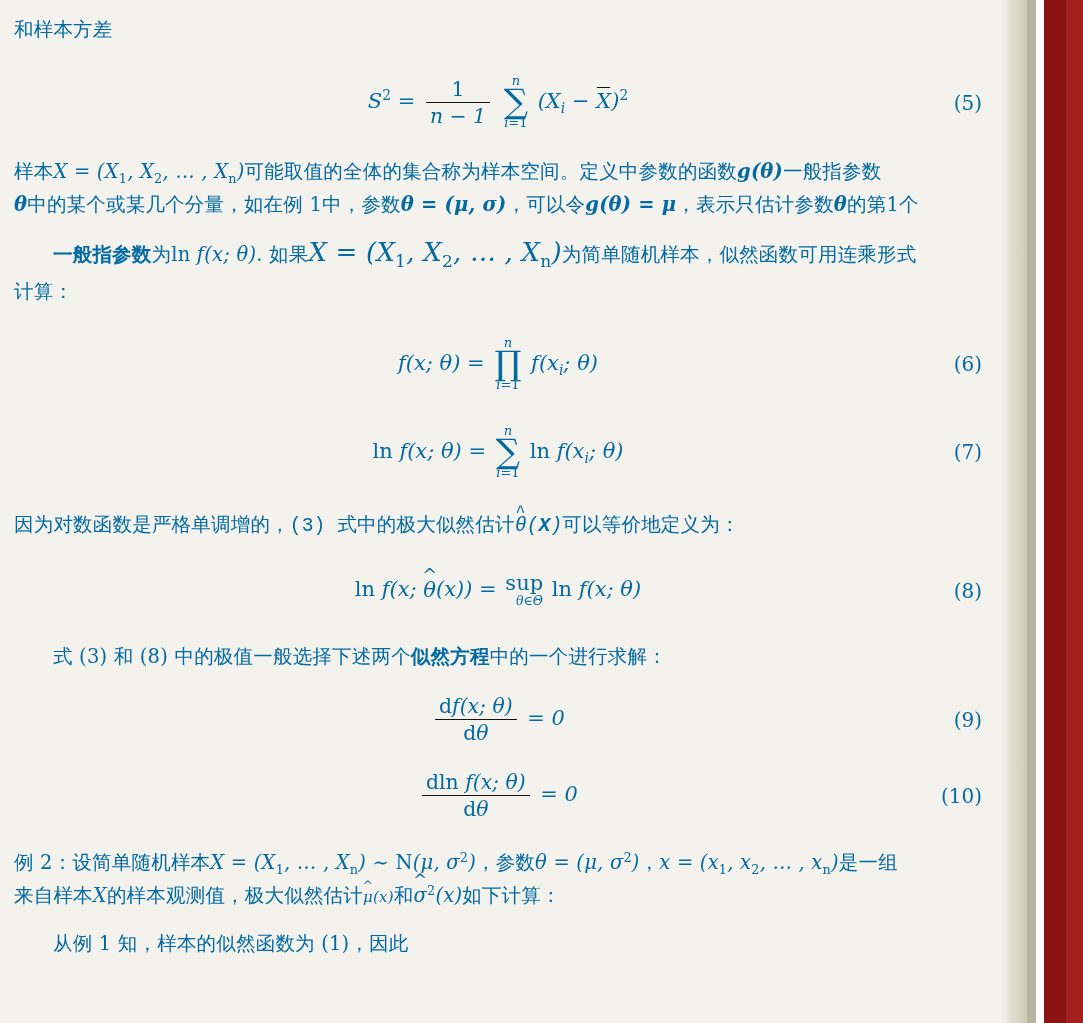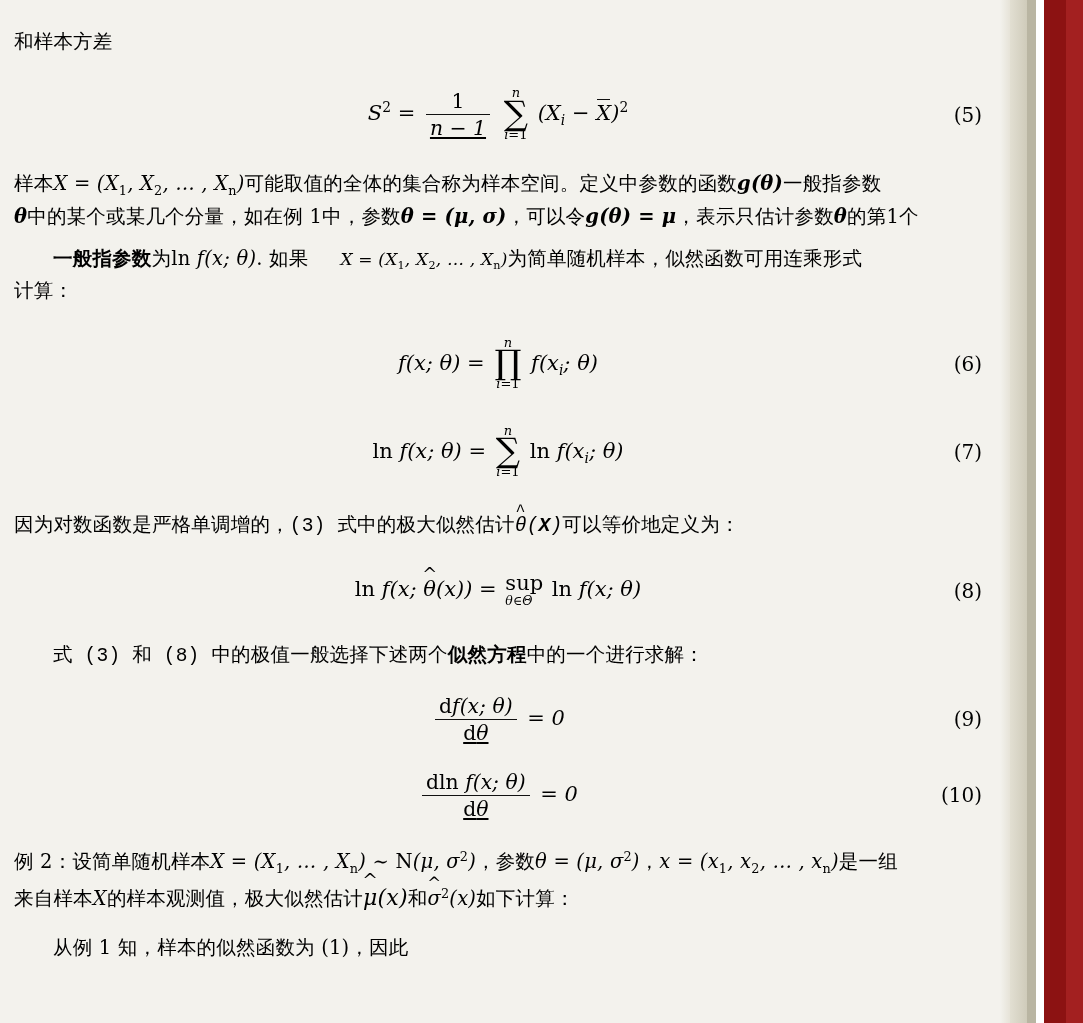--- a/index.html
+++ b/index.html
@@ -38,23 +38,23 @@
   .s4 { width: 8px;  background: #ffffff; }
   .s5 { width: 22px; background: #8c1212; }
   .s6 { width: 17px; background: #a32020; }
 
   .content {
     position: absolute;
     top: 0;
     left: 0;
     width: 1000px;
     height: 1023px;
-    padding: 26px 18px 0 14px;
+    padding: 14px 18px 0 14px;
     box-sizing: border-box;
-    color: #000000;
+    color: #0369a1;
   }
 
   p {
     margin: 0 0 0 0;
     font-size: 19.5px;
     line-height: 1.62;
     text-align: justify;
     letter-spacing: 0.2px;
   }
   .cjk { font-family: "DejaVu Serif", "Liberation Serif", serif; }
@@ -90,21 +90,20 @@
   }
   .frac .top {
     padding: 0 4px 1px 4px;
   }
   .frac .bar {
     width: 100%;
     border-top: 1.3px solid #111;
   }
   .frac .bot {
     padding: 1px 4px 0 4px;
-    text-decoration: underline;
   }
   .bigop {
     display: inline-flex;
     flex-direction: column;
     align-items: center;
     vertical-align: middle;
     margin: 0 3px;
     font-style: normal;
   }
   .bigop .lim-top { font-size: 13px; line-height: 1.05; }
@@ -130,21 +129,21 @@
     position: absolute;
     left: 50%;
     transform: translateX(-50%);
     top: -0.72em;
     font-size: 0.85em;
     font-style: normal;
   }
   .supop {
     display: inline-flex;
     flex-direction: column;
-    align-items: flex-start;
+    align-items: flex-end;
     vertical-align: middle;
     font-style: normal;
     margin: 0 2px;
   }
   .supop .w { font-size: 1em; line-height: 1; }
   .supop .u { font-size: 12.5px; line-height: 1.15; font-style: italic; }
 </style>
 </head>
 <body>
 
@@ -182,21 +181,21 @@
     </div>
 
     <p class="cjk" style="margin-top:22px;">
       样本<span class="math" style="font-size:19.5px;"><i>X</i> = (<i>X</i><span class="subn">1</span>, <i>X</i><span class="subn">2</span>, … , <i>X</i><span class="subn">n</span>)</span>可能取值的全体的集合称为样本空间。定义中参数的函数<span class="math" style="font-size:19.5px;"><b><i>g</i>(<i>θ</i>)</b></span>一般指参数
     </p>
     <p class="cjk">
       <span class="math" style="font-size:19.5px;"><b><i>θ</i></b></span>中的某个或某几个分量，如在例 1中，参数<span class="math" style="font-size:19.5px;"><b><i>θ</i> = (<i>μ</i>, <i>σ</i>)</b></span>，可以令<span class="math" style="font-size:19.5px;margin-top:38px;"><b><i>g</i>(<i>θ</i>) = <i>μ</i></b></span>，表示只估计参数<span class="math" style="font-size:19.5px;"><b><i>θ</i></b></span>的第1个
     </p>
 
     <p class="cjk indent" style="margin-top:10px;">
-      <b class="cjkb">一般指参数</b>为<span class="math" style="font-size:19.5px;"><span class="up">ln</span> <i>f</i>(<i>x</i>; <i>θ</i>)</span>. 如果<span class="math" style="font-size:17px;margin-left:32px;"><i>X</i> = (<i>X</i><span class="subn">1</span>, <i>X</i><span class="subn">2</span>, … , <i>X</i><span class="subn">n</span>)</span>为简单随机样本，似然函数可用连乘形式
+      <b class="cjkb">一般指参数</b>为<span class="math" style="font-size:19.5px;"><span class="up">ln</span> <i>f</i>(<i>x</i>; <i>θ</i>)</span>. 如果<span class="math" style="font-size:26px;"><i>X</i> = (<i>X</i><span class="subn">1</span>, <i>X</i><span class="subn">2</span>, … , <i>X</i><span class="subn">n</span>)</span>为简单随机样本，似然函数可用连乘形式
     </p>
     <p class="cjk">计算：</p>
 
     <div class="eq" style="margin-top:26px;height:62px;">
       <span class="math">
         f(x; <i>θ</i>) =
         <span class="bigop">
           <span class="lim-top"><i>n</i></span>
           <span class="glyph">∏</span>
           <span class="lim-bot"><i>i</i>=1</span>
@@ -229,21 +228,21 @@
         <span class="up">ln</span> f(x; <span class="hat"><i>θ</i></span>(x)) =
         <span class="supop">
           <span class="w"><span class="up">sup</span></span>
           <span class="u"><i>θ</i>∈<i>Θ</i></span>
         </span>
         <span class="up">ln</span> f(x; <i>θ</i>)
       </span>
       <span class="num">(8)</span>
     </div>
 
-    <p class="cjk indent" style="margin-top:22px;font-family:Liberation Mono, monospace;">
+    <p class="cjk indent" style="margin-top:22px;">
       <span>式 (3) 和 (8) 中的极值一般选择下述两个</span><b class="cjkb">似然方程</b><span>中的一个进行求解：</span>
     </p>
 
     <div class="eq" style="margin-top:14px;height:66px;justify-content:center;">
       <span class="math">
         <span class="frac">
           <span class="top"><span class="up">d</span>f(x; <i>θ</i>)</span>
           <span class="bar"></span>
           <span class="bot"><span class="up">d</span><i>θ</i></span>
         </span>
@@ -261,19 +260,19 @@
         </span>
         = 0
       </span>
       <span class="num">(10)</span>
     </div>
 
     <p class="cjk" style="margin-top:18px;">
       例 2：设简单随机样本<span class="math" style="font-size:19.5px;"><i>X</i> = (<i>X</i><span class="subn">1</span>, … , <i>X</i><span class="subn">n</span>) ∼ <span class="up">N</span>(<i>μ</i>, <i>σ</i><span class="supn">2</span>)</span>，参数<span class="math" style="font-size:19.5px;"><i>θ</i> = (<i>μ</i>, <i>σ</i><span class="supn">2</span>)</span>，<span class="math" style="font-size:19.5px;"><i>x</i> = (<i>x</i><span class="subn">1</span>, <i>x</i><span class="subn">2</span>, … , <i>x</i><span class="subn">n</span>)</span>是一组
     </p>
     <p class="cjk">
-      来自样本<span class="math" style="font-size:19.5px;"><i>X</i></span>的样本观测值，极大似然估计<span class="math" style="font-size:22px;"><span class="hat"><i>μ</i></span>(<i>x</i>)</span>和<span class="math" style="font-size:19.5px;"><span class="hat"><i>σ</i></span><span class="supn">2</span>(<i>x</i>)</span>如下计算：
+      来自样本<span class="math" style="font-size:19.5px;"><i>X</i></span>的样本观测值，极大似然估计<span class="math" style="font-size:15px;"><span class="hat"><i>μ</i></span>(<i>x</i>)</span>和<span class="math" style="font-size:19.5px;"><span class="hat"><i>σ</i></span><span class="supn">2</span>(<i>x</i>)</span>如下计算：
     </p>
 
     <p class="cjk indent" style="margin-top:16px;">从例 1 知，样本的似然函数为 (1)，因此</p>
 
   </div>
 </div>
 
 </body></html>

